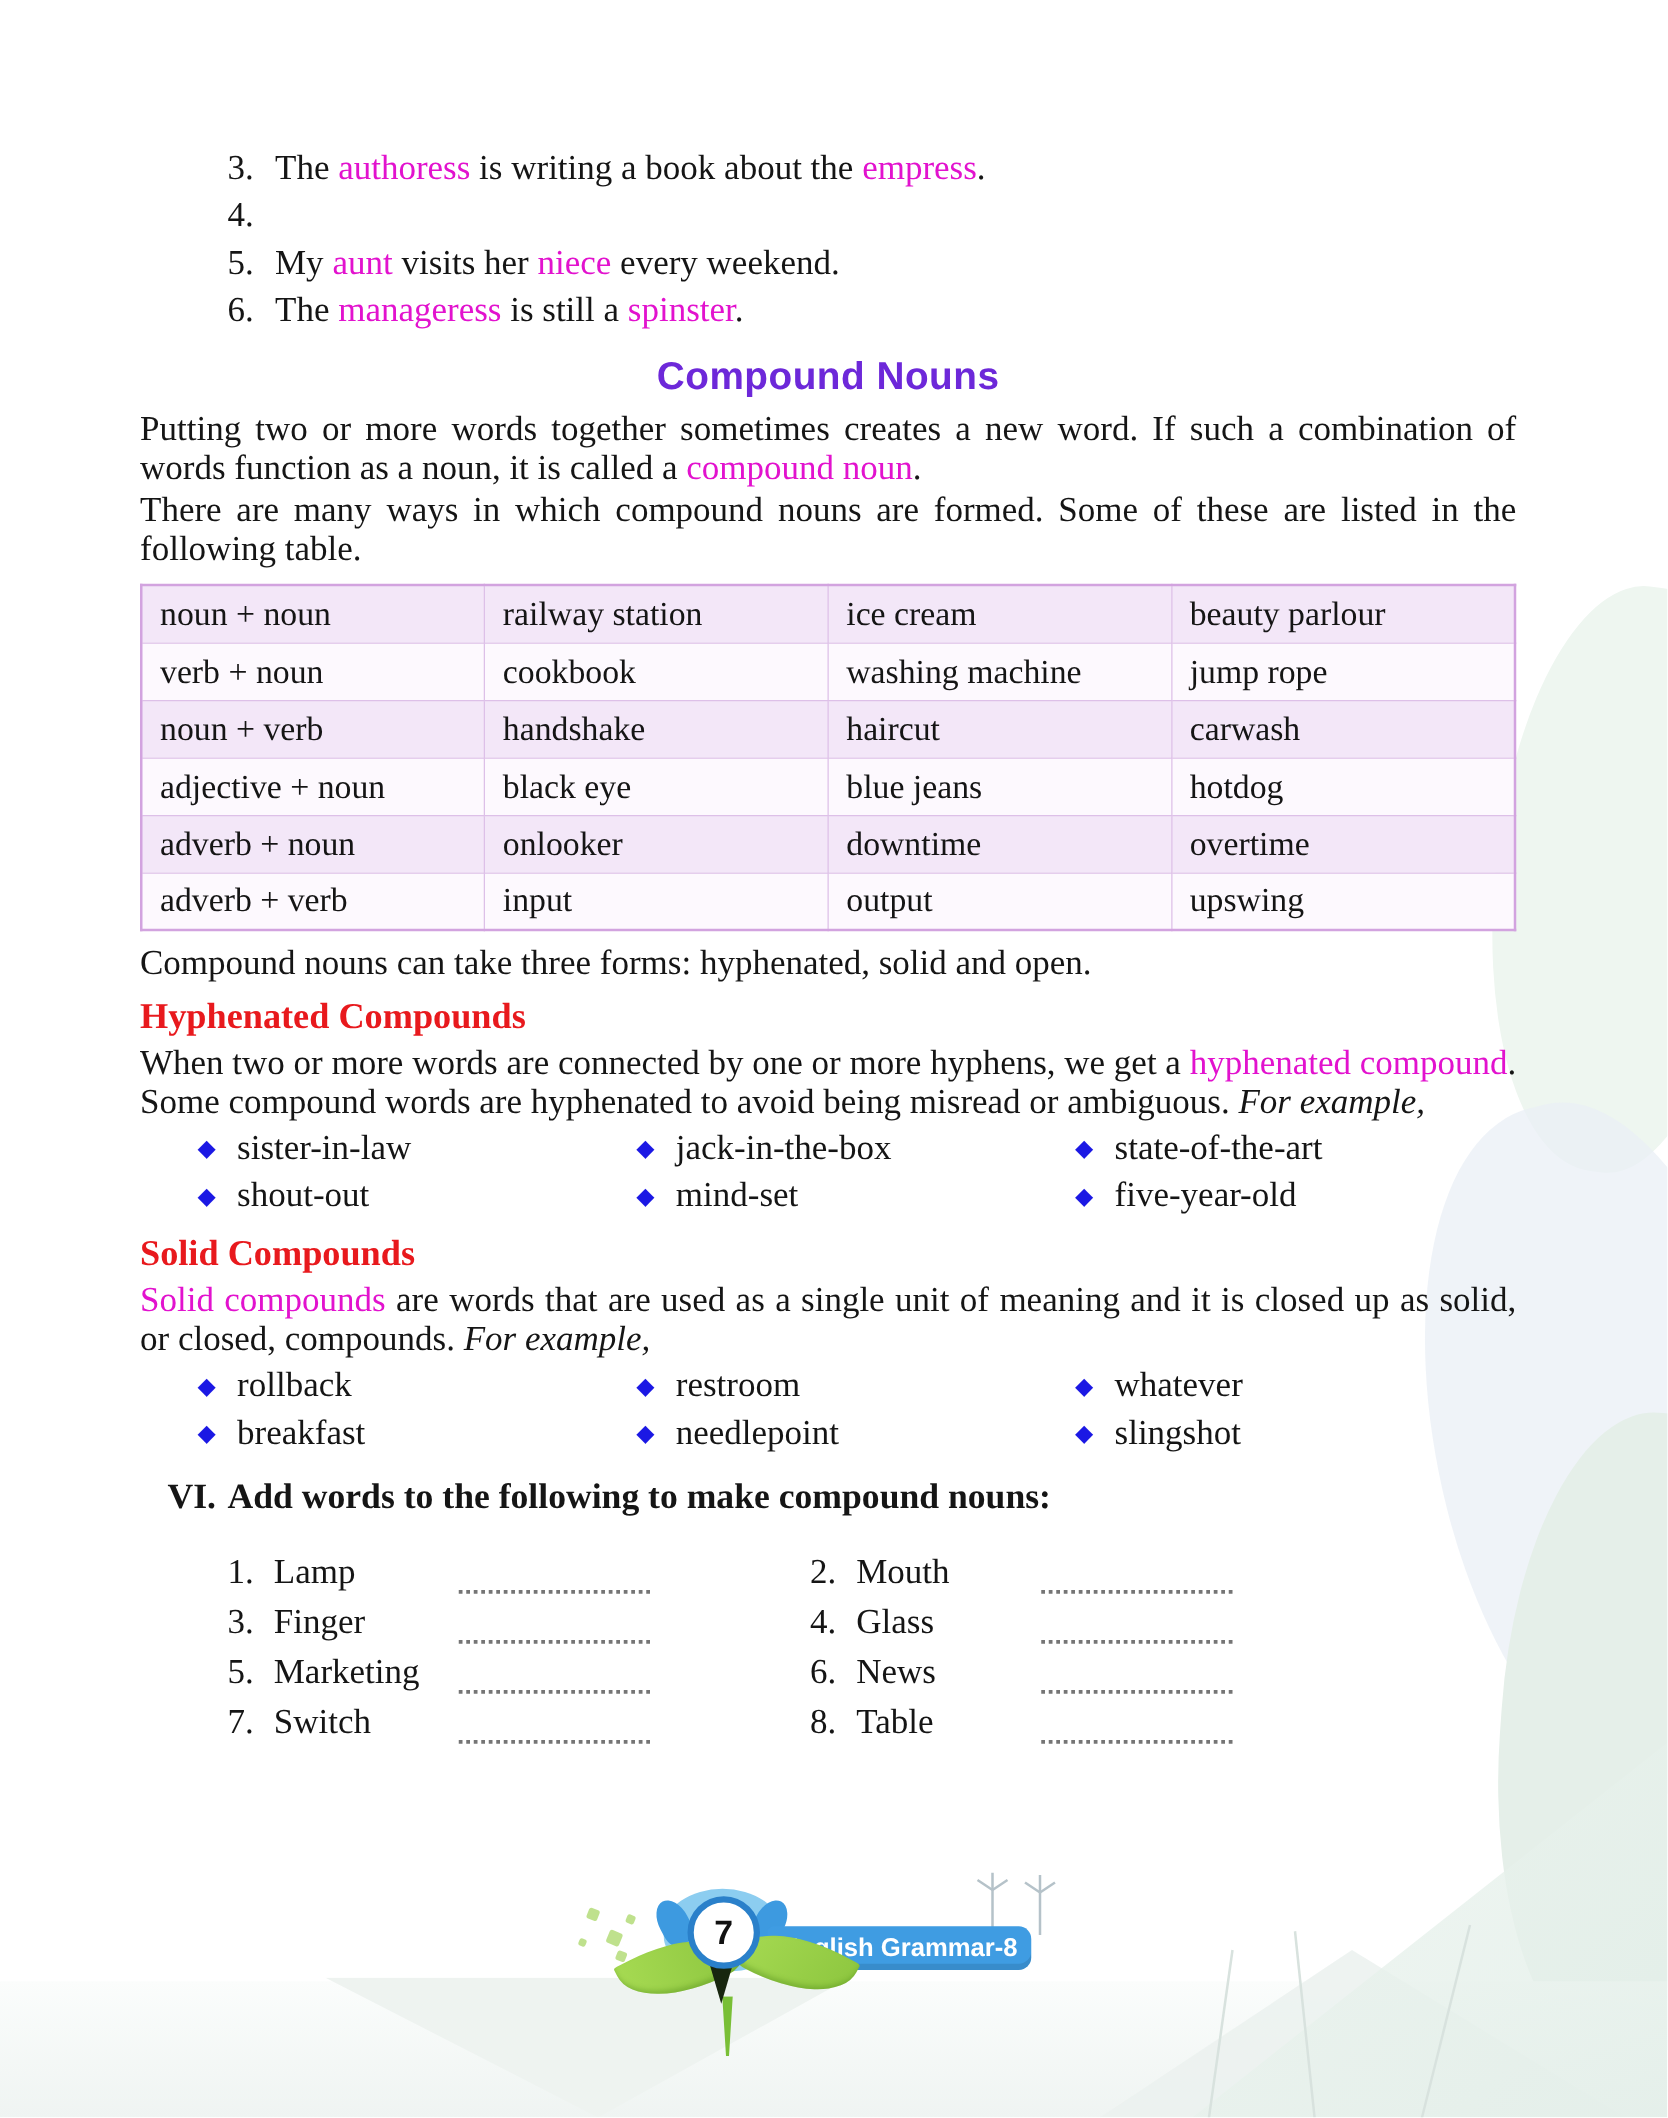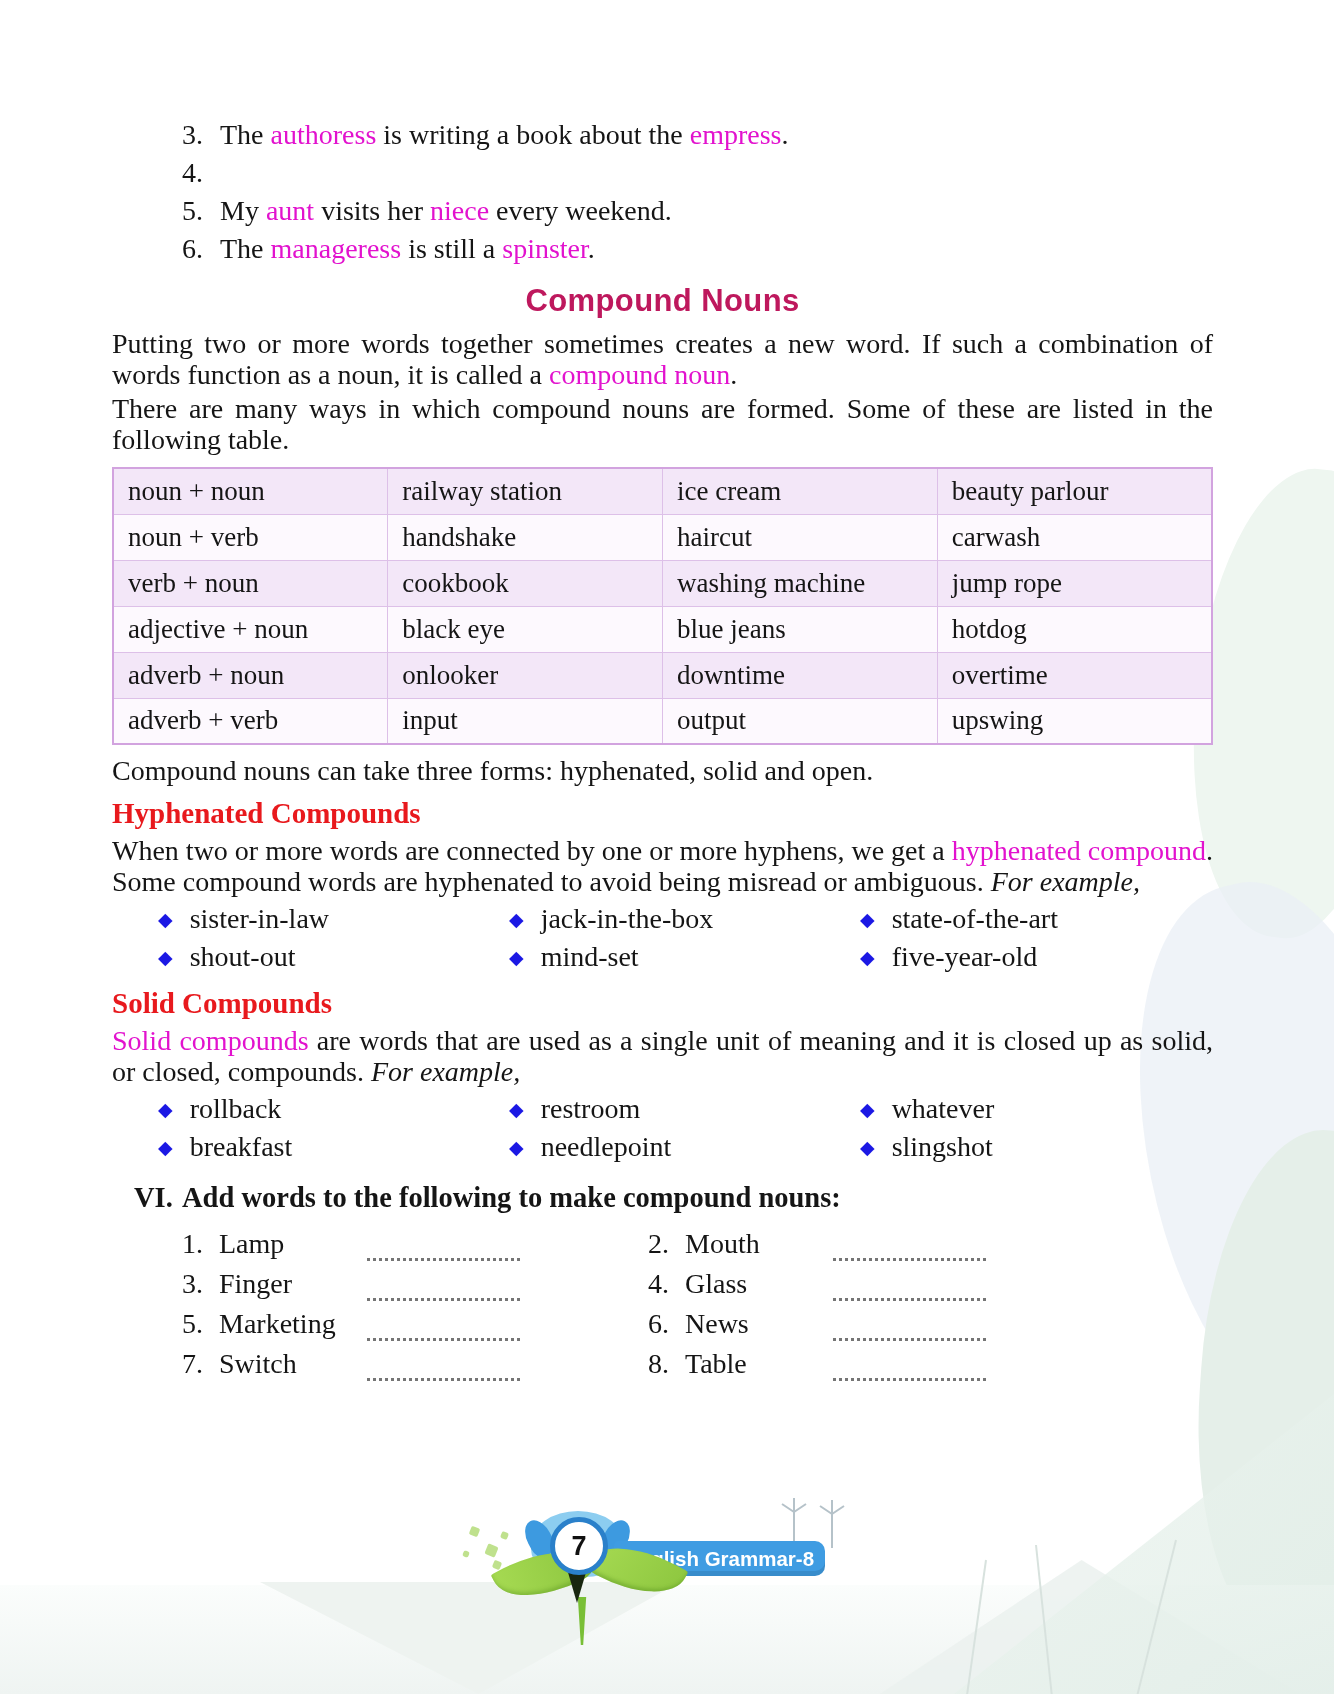--- a/index.html
+++ b/index.html
@@ -41,21 +41,21 @@
   .intro-list { list-style: none; }
   .intro-item { display: flex; padding-left: 70px; font-size: 28px; line-height: 38px; }
   .li-num { width: 38px; flex: 0 0 38px; }
 
   .main-heading {
     text-align: center;
     font-family: "Liberation Sans", sans-serif;
     font-weight: 800;
     font-size: 31px;
     letter-spacing: .4px;
-    color: #be185d;
+    color: #6d28d9;
     margin: 15px 0 9px;
   }
 
   .para { font-size: 28px; line-height: 31px; text-align: justify; margin: 3px 0; }
 
   .seg-magenta { color: var(--magenta, #e212ce); }
   .seg-italic  { font-style: italic; }
 
   table.compound-table {
     width: 100%;
@@ -79,21 +79,21 @@
     font-weight: bold;
     font-size: 29px;
     margin: 11px 0 5px;
   }
 
   .bullets { display: flex; flex-wrap: wrap; padding-left: 46px; margin: 3px 0 4px; }
   .bullet-item { width: 351px; display: flex; align-items: center; height: 38px; font-size: 28px; }
   .bullet-item:nth-child(3n) { width: 310px; }
   .diamond { color: var(--bullet-blue, #1b18e4); font-size: 19px; margin-right: 17px; line-height: 1; }
 
-  .exercise-head { display: flex; font-weight: bold; font-size: 28.5px; margin: 16px 0 7px; padding-left: 22px; }
+  .exercise-head { display: flex; font-weight: bold; font-size: 28.5px; margin: 16px 0 21px; padding-left: 22px; }
   .ex-roman { width: 48px; flex: 0 0 48px; }
 
   .ex-row { display: flex; align-items: flex-end; height: 40px; margin-bottom: 0; }
   .ex-item { display: flex; align-items: flex-end; font-size: 28px; line-height: 34px; }
   .ex-item.left  { margin-left: 70px; width: 408px; }
   .ex-item.right { margin-left: 58px; }
   .ex-n { width: 37px; flex: 0 0 37px; }
   .ex-w { width: 148px; flex: 0 0 148px; }
   .ex-dots { width: 153px; flex: 0 0 153px; border-bottom: 3px dotted #757575; height: 24px; }
 
@@ -177,30 +177,30 @@
 
     <table class="compound-table">
       <tbody>
         <tr>
           <td>noun + noun</td>
           <td>railway station</td>
           <td>ice cream</td>
           <td>beauty parlour</td>
         </tr>
         <tr>
+          <td>verb + noun</td>
+          <td>cookbook</td>
+          <td>washing machine</td>
+          <td>jump rope</td>
+        </tr>
+        <tr>
           <td>noun + verb</td>
           <td>handshake</td>
           <td>haircut</td>
           <td>carwash</td>
-        </tr>
-        <tr>
-          <td>verb + noun</td>
-          <td>cookbook</td>
-          <td>washing machine</td>
-          <td>jump rope</td>
         </tr>
         <tr>
           <td>adjective + noun</td>
           <td>black eye</td>
           <td>blue jeans</td>
           <td>hotdog</td>
         </tr>
         <tr>
           <td>adverb + noun</td>
           <td>onlooker</td>

